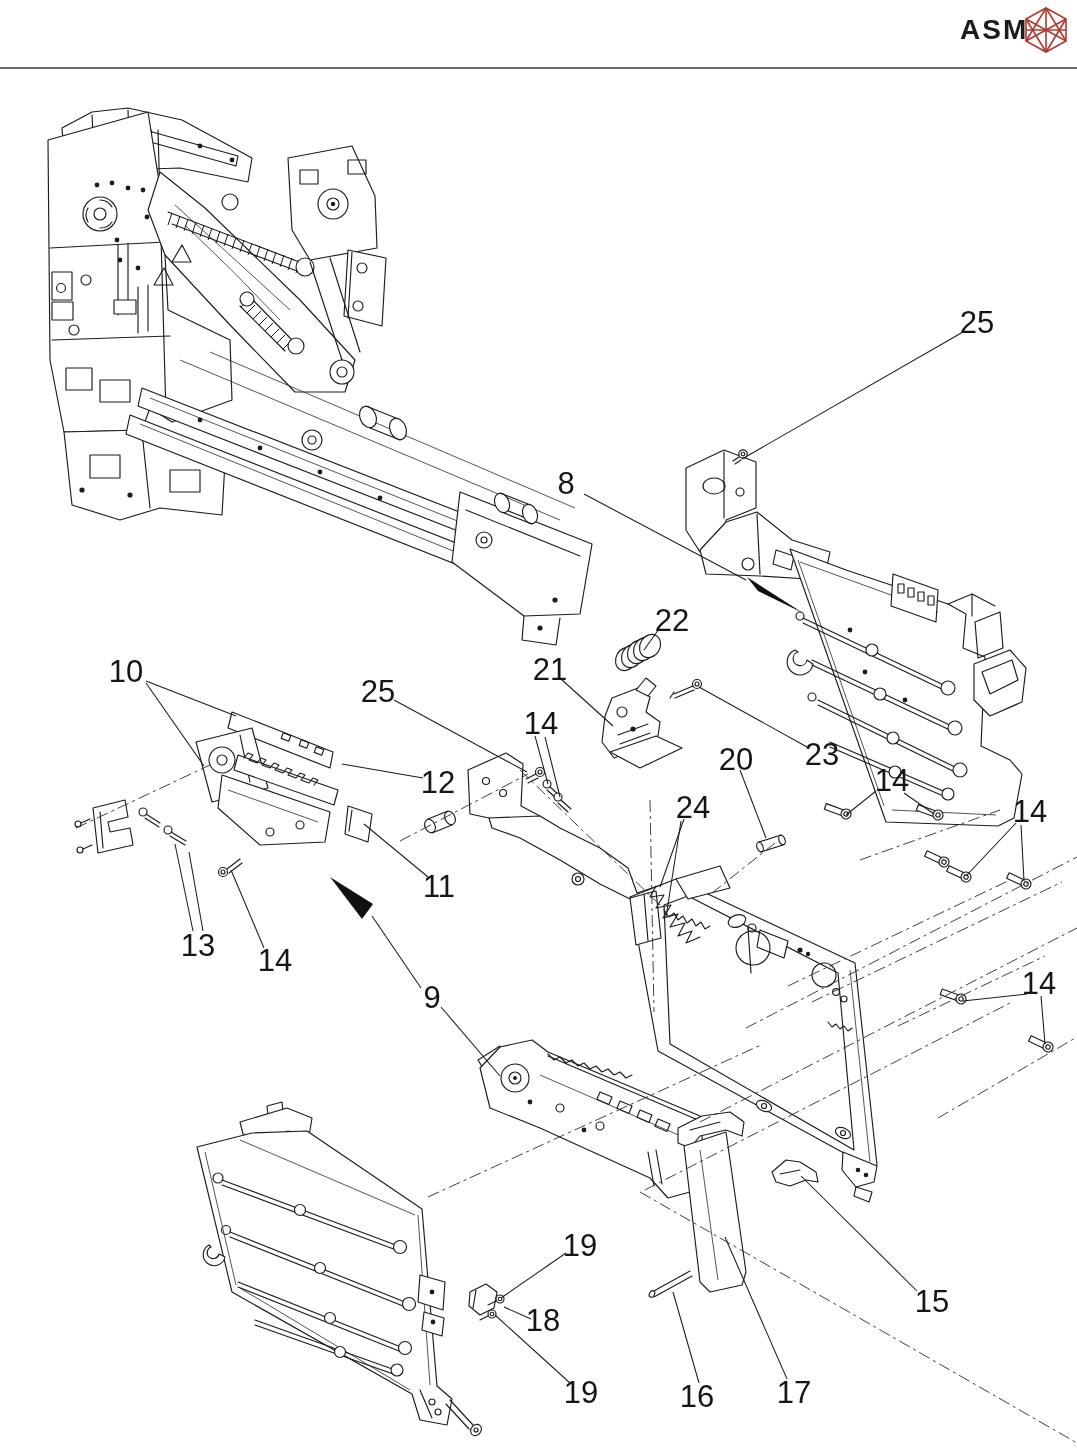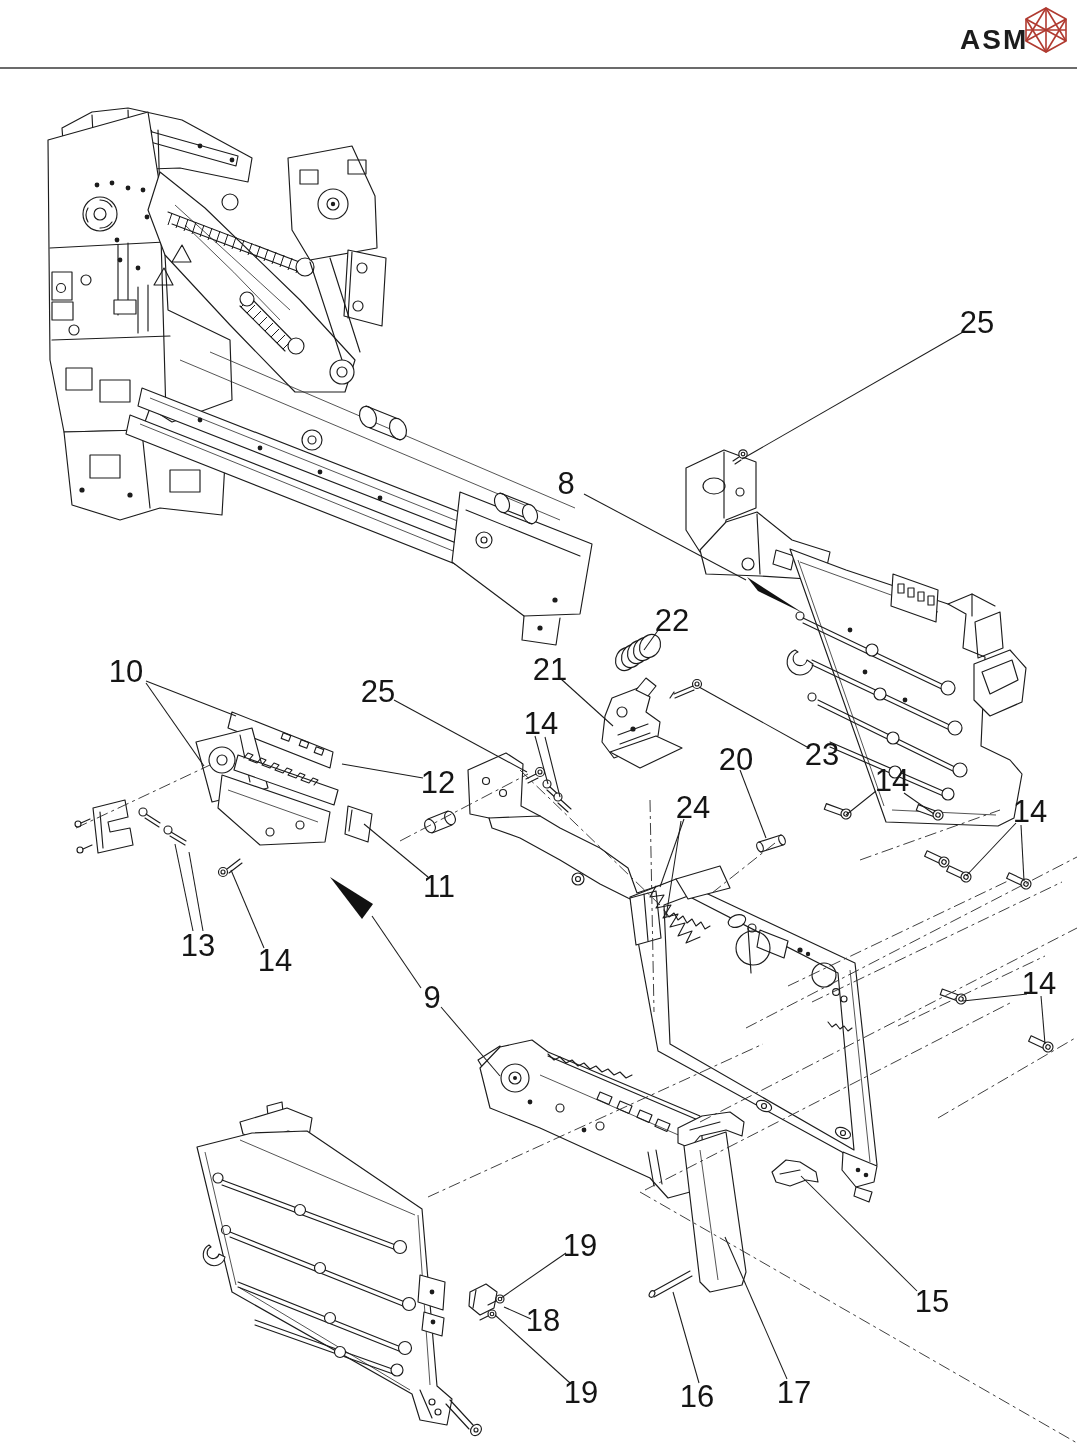--- a/index.html
+++ b/index.html
@@ -1,18 +1,18 @@
 <!DOCTYPE html>
 <html><head>
 <meta charset="utf-8">
 <style>
   html,body{margin:0;padding:0;background:#ffffff;}
   .page{position:relative;width:1077px;height:1449px;background:#fff;overflow:hidden;
         font-family:"Liberation Sans",sans-serif;}
-  .hdr-brand{position:absolute;left:960px;top:24px;font-size:28px;font-weight:bold;
+  .hdr-brand{position:absolute;left:960px;top:14px;font-size:28px;font-weight:bold;
         letter-spacing:2px;color:#1c1c1c;}
   svg{position:absolute;left:0;top:0;}
   .ln{stroke:#1c1c1c;stroke-width:1.15;fill:none;stroke-linejoin:round;stroke-linecap:round;}
   .lnw{stroke:#1c1c1c;stroke-width:1.15;fill:#ffffff;stroke-linejoin:round;}
   .thin{stroke:#2a2a2a;stroke-width:0.8;fill:none;}
   .dd{stroke:#2a2a2a;stroke-width:0.9;fill:none;stroke-dasharray:12 4 3 4;}
   .dot{fill:#1c1c1c;stroke:none;}
   .leader{stroke:#1c1c1c;stroke-width:1.05;fill:none;}
   .callout{font-family:"Liberation Sans",sans-serif;font-size:31px;fill:#151515;}
   .logo{stroke:#b03a30;stroke-width:1.6;fill:none;}

